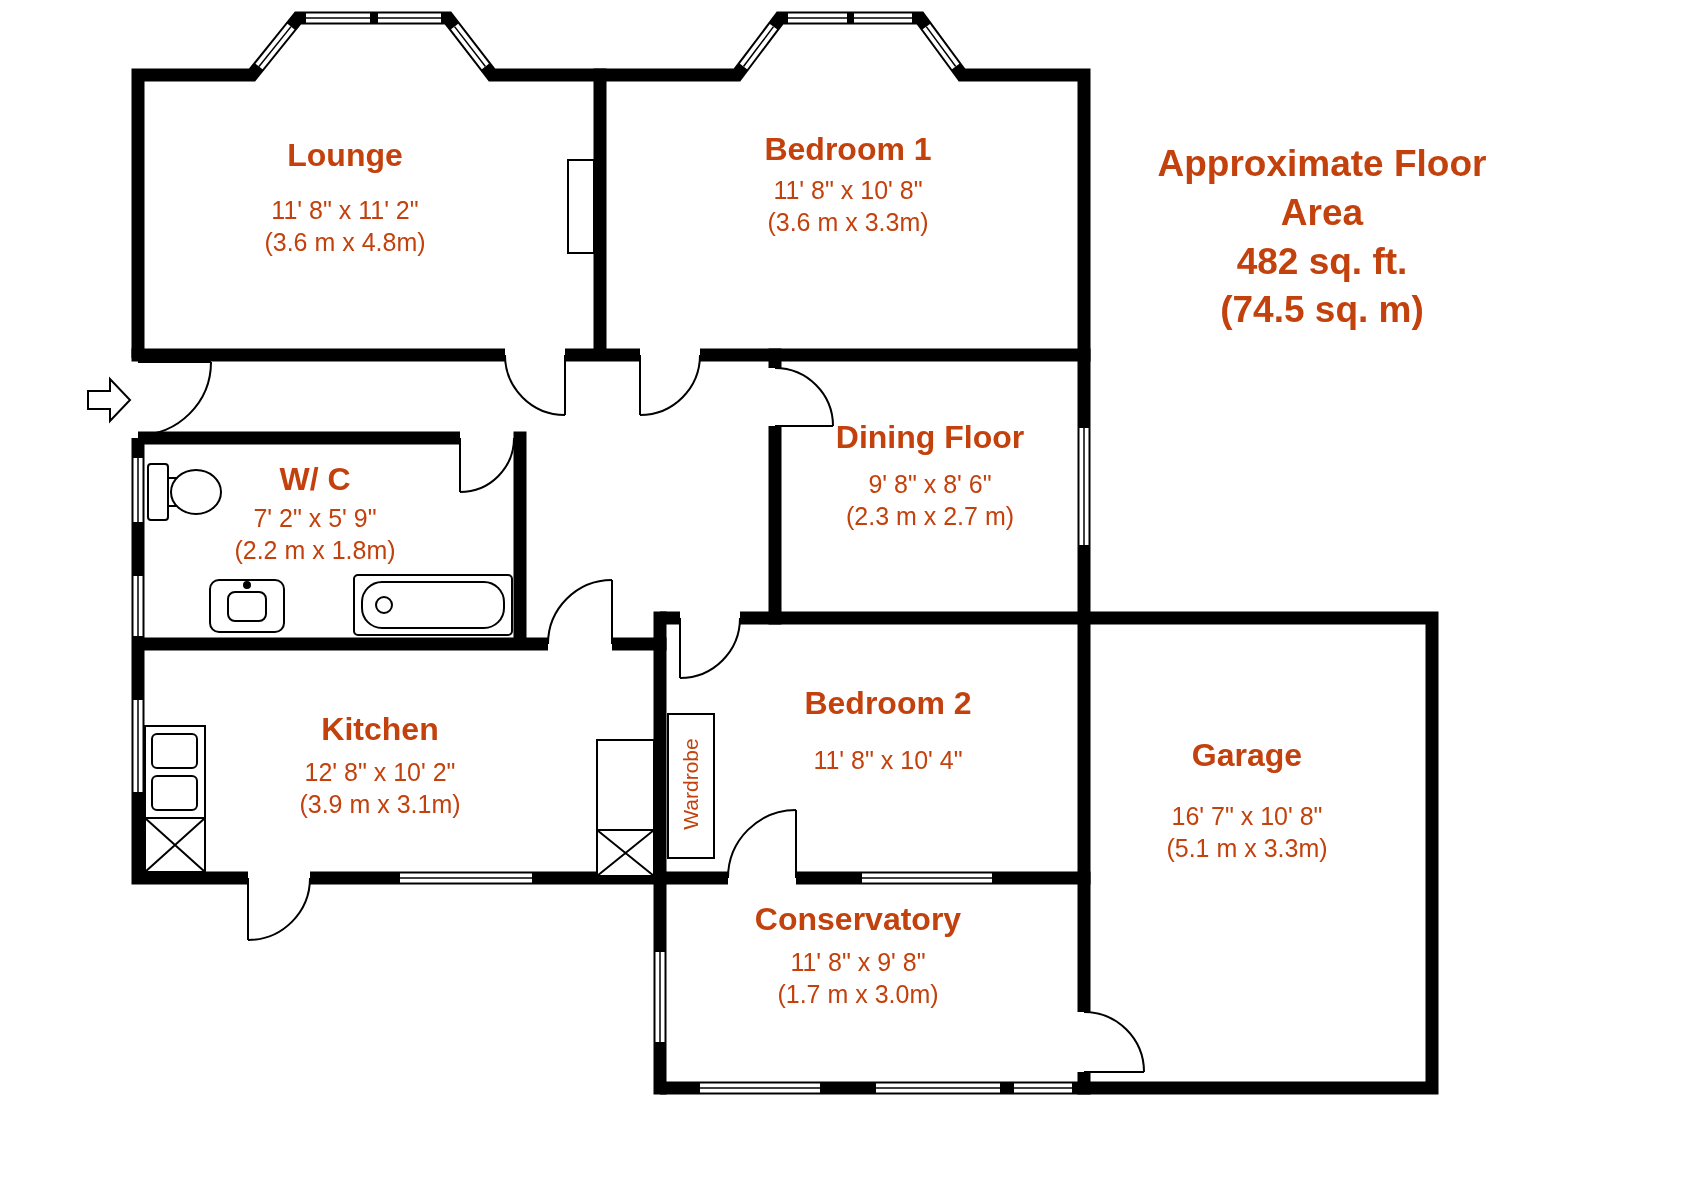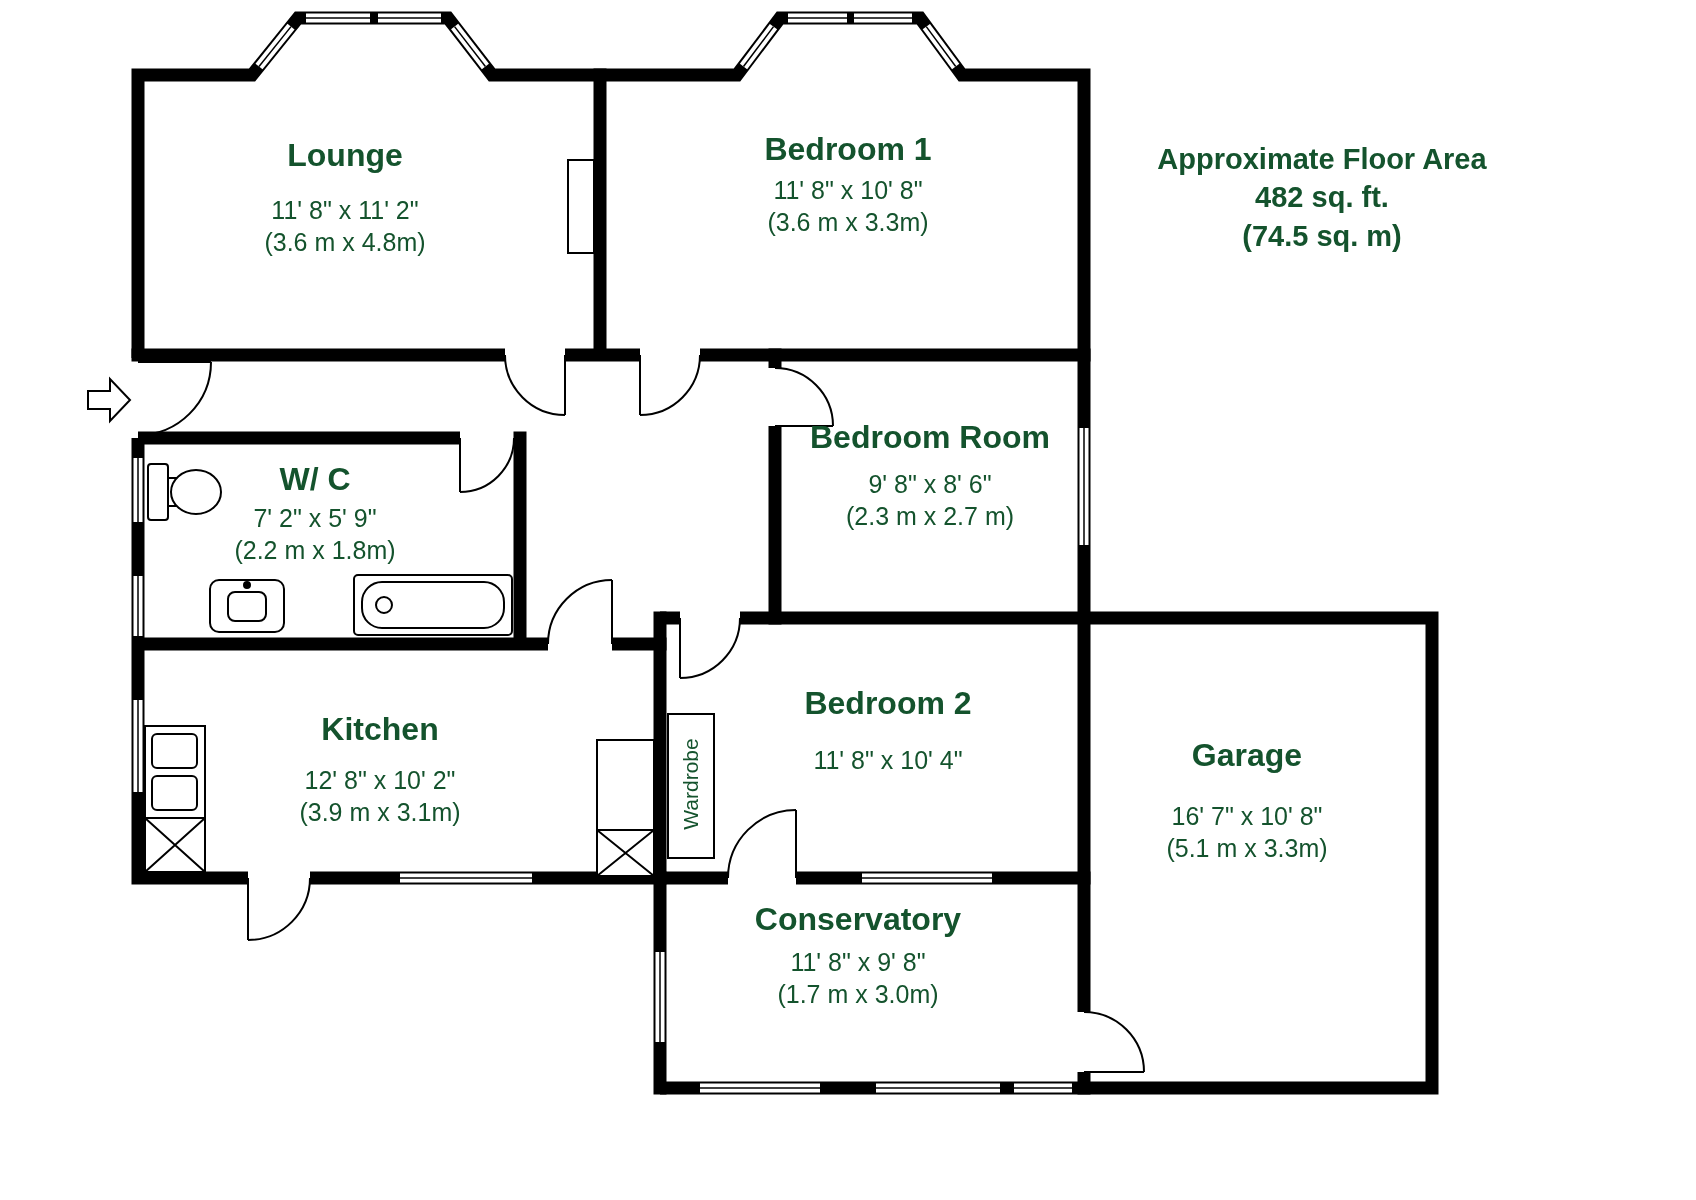--- a/index.html
+++ b/index.html
@@ -1,26 +1,26 @@
 <!DOCTYPE html>
 <html><head>
 <meta charset="utf-8">
 <style>
   * { box-sizing: border-box; }
   body { margin: 0; background: #ffffff; }
   .stage {
     position: relative; width: 1696px; height: 1200px;
     background: #ffffff; overflow: hidden;
-    font-family: "Liberation Sans", sans-serif; color: #14532d;
+    font-family: "Liberation Sans", sans-serif; color: #c2410c;
   }
   .stage svg { position: absolute; left: 0; top: 0; }
   .room-label { position: absolute; text-align: center; }
-  .room-name { font-weight: 700; font-size: 32px; line-height: 1.12; margin-bottom: 16px; }
+  .room-name { font-weight: 700; font-size: 32px; line-height: 1.12; margin-bottom: 8px; }
   .room-dim  { font-size: 25px; line-height: 1.28; }
-  .area-label { position: absolute; text-align: center; font-weight: 700; font-size: 29px; line-height: 1.32; }
+  .area-label { position: absolute; text-align: center; font-weight: 700; font-size: 37px; line-height: 1.32; }
   .wardrobe-label {
     position: absolute; left: 616px; top: 772px; width: 150px;
     font-size: 21px; text-align: center; transform: rotate(-90deg);
   }
 </style>
 </head>
 <body>
 
 <div class="stage">
 
@@ -202,21 +202,21 @@
     <div class="room-dim">(3.6 m x 3.3m)</div>
   </div>
 
   <div class="area-label" style="left:1132px; top:140px; width:380px">
     <div>Approximate Floor Area</div>
     <div>482 sq. ft.</div>
     <div>(74.5 sq. m)</div>
   </div>
 
   <div class="room-label" style="left:780px; top:420px; width:300px">
-    <div class="room-name" style="margin-bottom:12px">Bedroom Room</div>
+    <div class="room-name" style="margin-bottom:12px">Dining Floor</div>
     <div class="room-dim">9' 8" x 8' 6"</div>
     <div class="room-dim">(2.3 m x 2.7 m)</div>
   </div>
 
   <div class="room-label" style="left:165px; top:462px; width:300px">
     <div class="room-name" style="margin-bottom:4px">W/ C</div>
     <div class="room-dim">7' 2" x 5' 9"</div>
     <div class="room-dim">(2.2 m x 1.8m)</div>
   </div>
 

